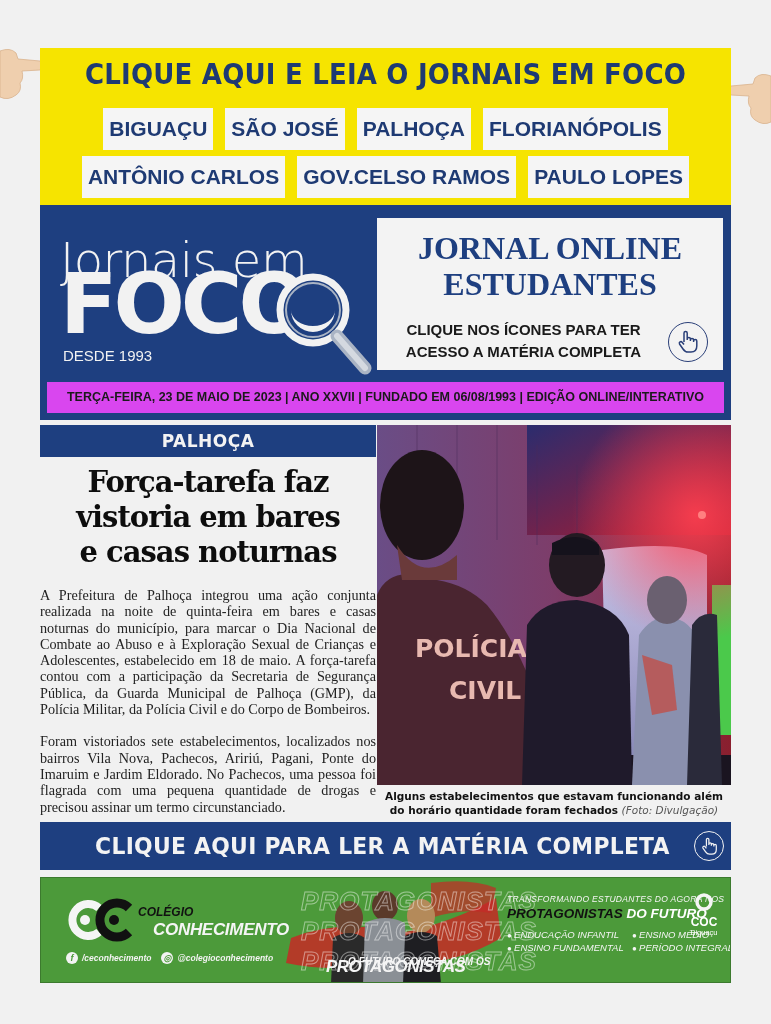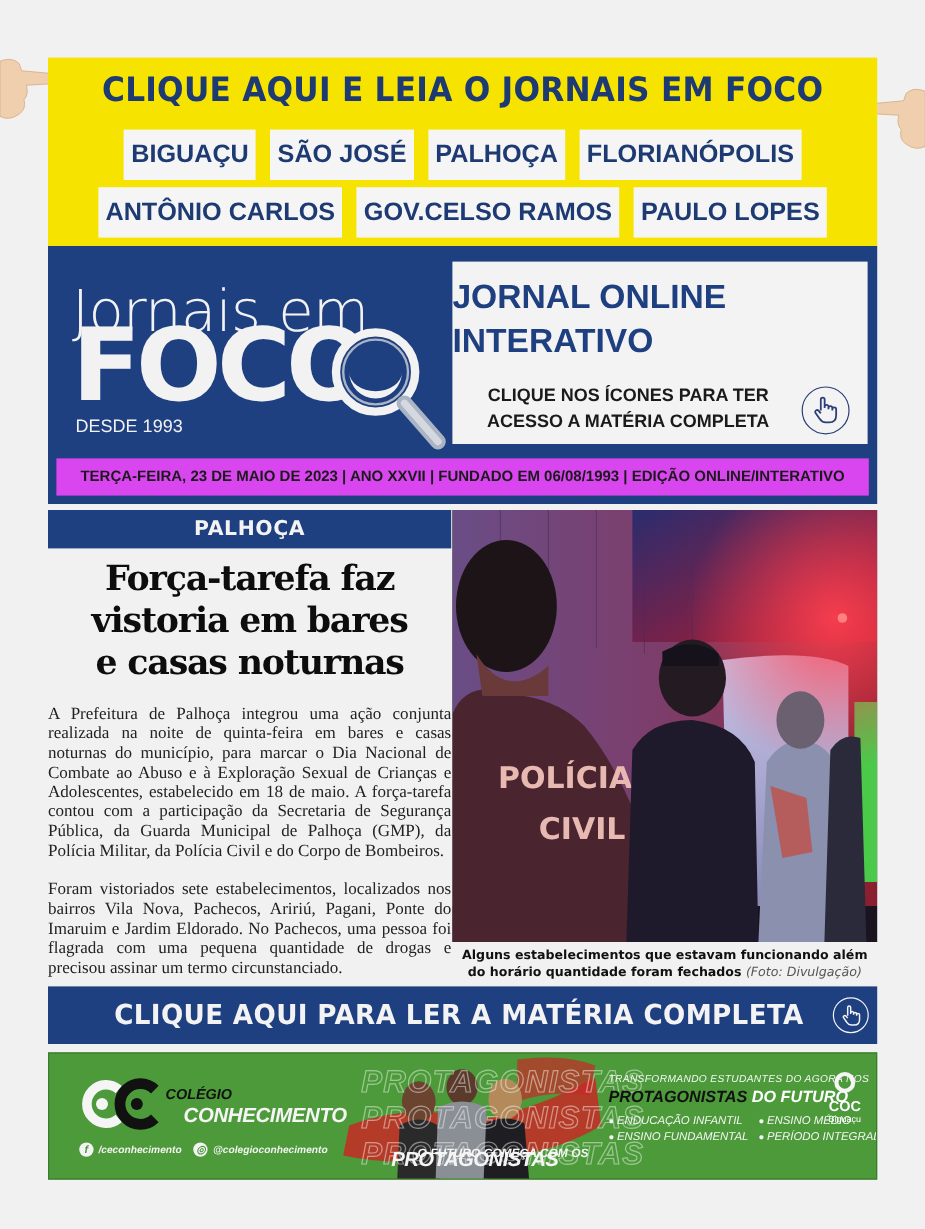--- a/index.html
+++ b/index.html
@@ -48,23 +48,23 @@
     position: absolute; left: 3px; top: 127px; font-size: 15px; color: #f2f2f2;
     font-family: "Liberation Sans", sans-serif;
   }
   .logo .magnifier { position: absolute; left: 213px; top: 50px; width: 100px; height: 110px; }
 
   .online-box {
     position: absolute; left: 337px; top: 13px; width: 346px; height: 152px;
     background: #f3f3f3;
   }
   .online-box .title {
-    position: absolute; left: 0; top: 12px; width: 100%; text-align: left;
-    font-weight: bold; color: #1e3f80; font-size: 28px; line-height: 36px;
-    font-family: Liberation Sans, sans-serif;
+    position: absolute; left: 0; top: 12px; width: 100%; text-align: center;
+    font-weight: bold; color: #1e3f80; font-size: 32px; line-height: 36px;
+    font-family: Liberation Serif, serif;
   }
   .online-box .sub {
     position: absolute; left: 14px; top: 101px; width: 265px; text-align: center;
     font-weight: bold; color: #1a1a1a; font-size: 15px; line-height: 22px;
     font-family: "Liberation Sans", sans-serif;
   }
   .online-box .click-icon {
     position: absolute; left: 291px; top: 104px; width: 40px; height: 40px;
     border: 1.5px solid #2a3f78; border-radius: 50%;
     display: flex; align-items: center; justify-content: center;
@@ -189,21 +189,21 @@
       <circle cx="40" cy="40" r="27" fill="none" stroke="#aab4c4" stroke-width="2"></circle>
       <path d="M18 40 A22 22 0 0 0 62 40 A22 16 0 0 1 18 40 Z" fill="#f2f2f2"></path>
       <line x1="64" y1="66" x2="92" y2="98" stroke="#aab4c4" stroke-width="13" stroke-linecap="round"></line>
       <line x1="64" y1="66" x2="92" y2="98" stroke="#d4d9e0" stroke-width="6" stroke-linecap="round"></line>
     </svg>
   </div>
 
   <div class="online-box">
     <div class="title">
       <div>JORNAL ONLINE</div>
-      <div>INTERATIVO</div>
+      <div>ESTUDANTES</div>
     </div>
     <div class="sub">
       <div>CLIQUE NOS ÍCONES PARA TER</div>
       <div>ACESSO A MATÉRIA COMPLETA</div>
     </div>
     <div class="click-icon">
       <svg width="22" height="24" viewBox="0 0 22 24">
         <path d="M7 12 V3 a1.6 1.6 0 0 1 3.2 0 V10 M10.2 9 a1.6 1.6 0 0 1 3.2 0 V11 M13.4 10 a1.6 1.6 0 0 1 3.2 0 V12 M16.6 11 a1.6 1.6 0 0 1 3.2 0 V16 Q19.8 22 14 22 H11 Q8 22 6 19 L2.5 14 a1.6 1.6 0 0 1 2.6 -1.8 L7 14.5" fill="none" stroke="#2a3f78" stroke-width="1.5" stroke-linejoin="round"></path>
       </svg>
     </div>

